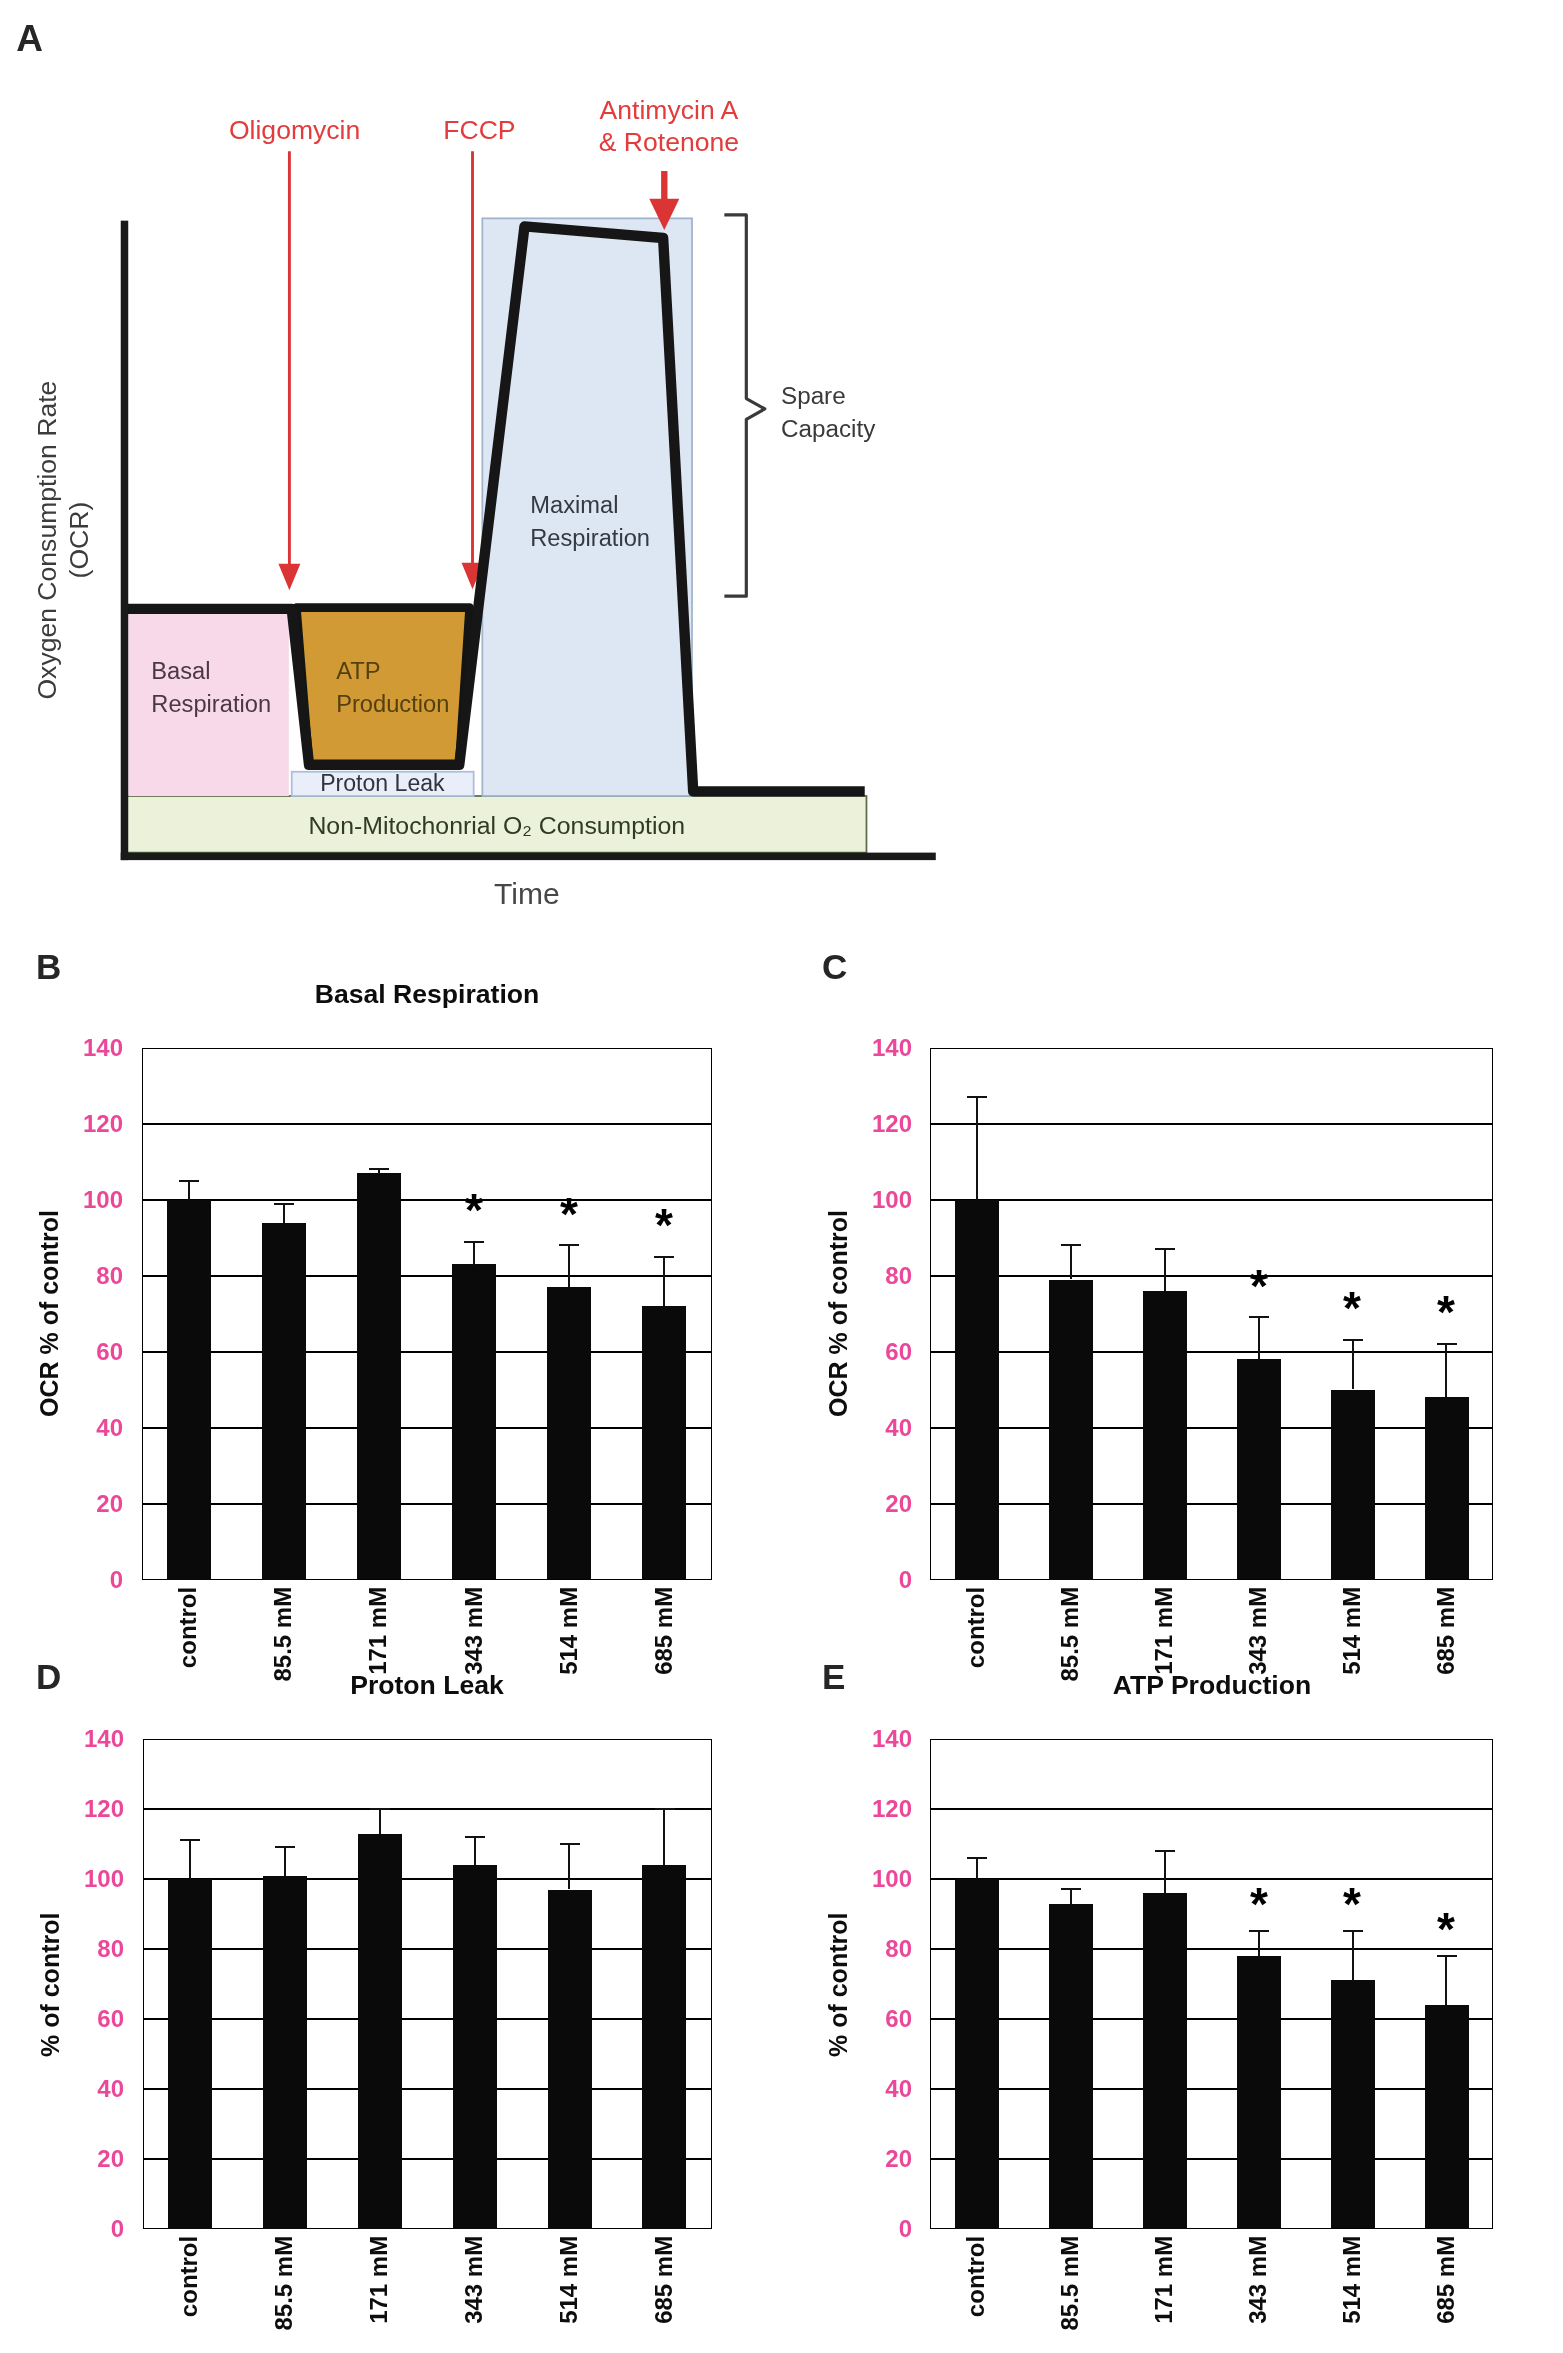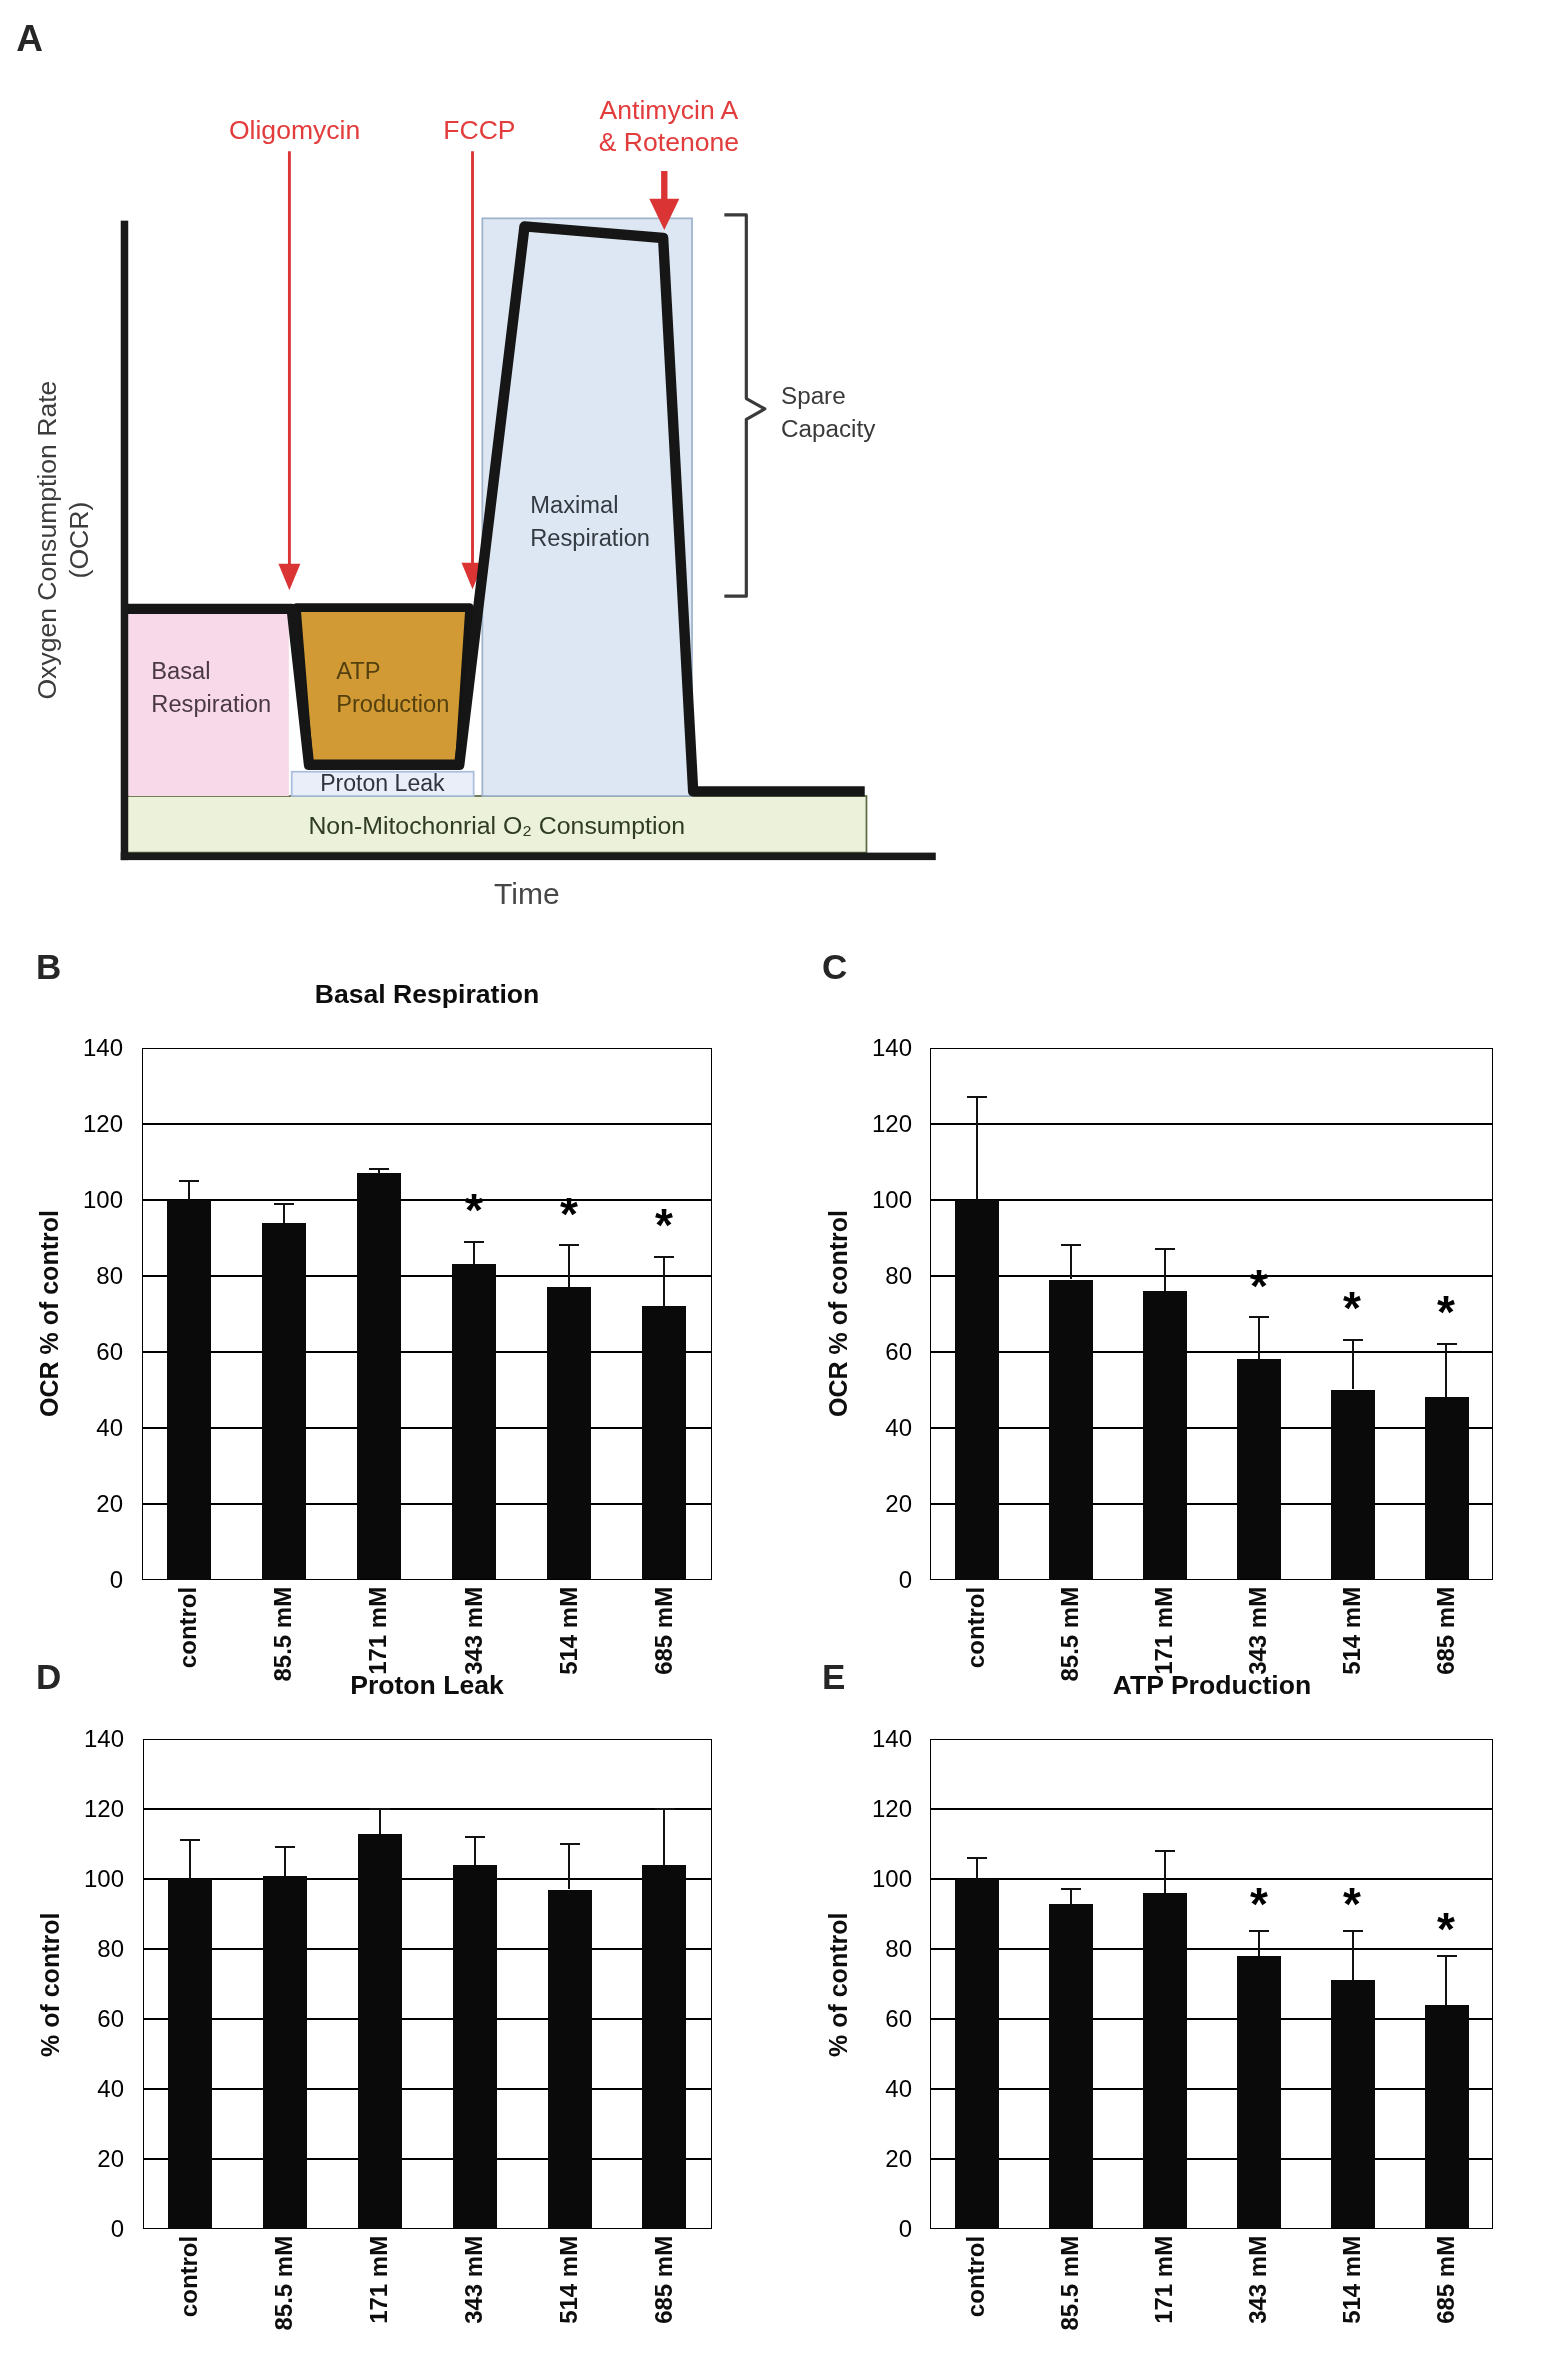--- a/index.html
+++ b/index.html
@@ -12,21 +12,21 @@
   .bar-panel{position:absolute;left:0;top:0;width:1564px;height:2354px;}
   .bar-panel > div{position:absolute;box-sizing:border-box;}
   .letter{font-size:35px;font-weight:600;color:#262626;line-height:1;}
   .chart-title{font-size:26.6px;font-weight:700;color:#0d0d0d;text-align:center;line-height:1.1;}
   .ylab{
     writing-mode:vertical-rl;transform:rotate(180deg);text-align:center;
     font-size:25px;font-weight:700;color:#0d0d0d;width:32px;height:347px;line-height:32px;
   }
   .plot{border:1.7px solid #000;background:transparent;}
   .grid{height:1.7px;background:#000;}
-  .ytick{width:104px;text-align:right;font-size:24px;font-weight:400;color:#000000;height:28px;line-height:28px;}
+  .ytick{width:104px;text-align:right;font-size:24px;font-weight:700;color:#ec4899;height:28px;line-height:28px;}
   .whisk{width:2.3px;background:#121212;}
   .cap{width:19.6px;height:2.3px;background:#121212;}
   .star{font-size:46px;font-weight:700;color:#000;text-align:center;height:40px;line-height:50px;overflow:visible;}
   .xlab{
     font-size:24px;font-weight:700;color:#0d0d0d;text-align:right;
     height:26.6px;line-height:26.6px;transform:rotate(-90deg);white-space:nowrap;
   }
 </style>
 </head>
 <body>

